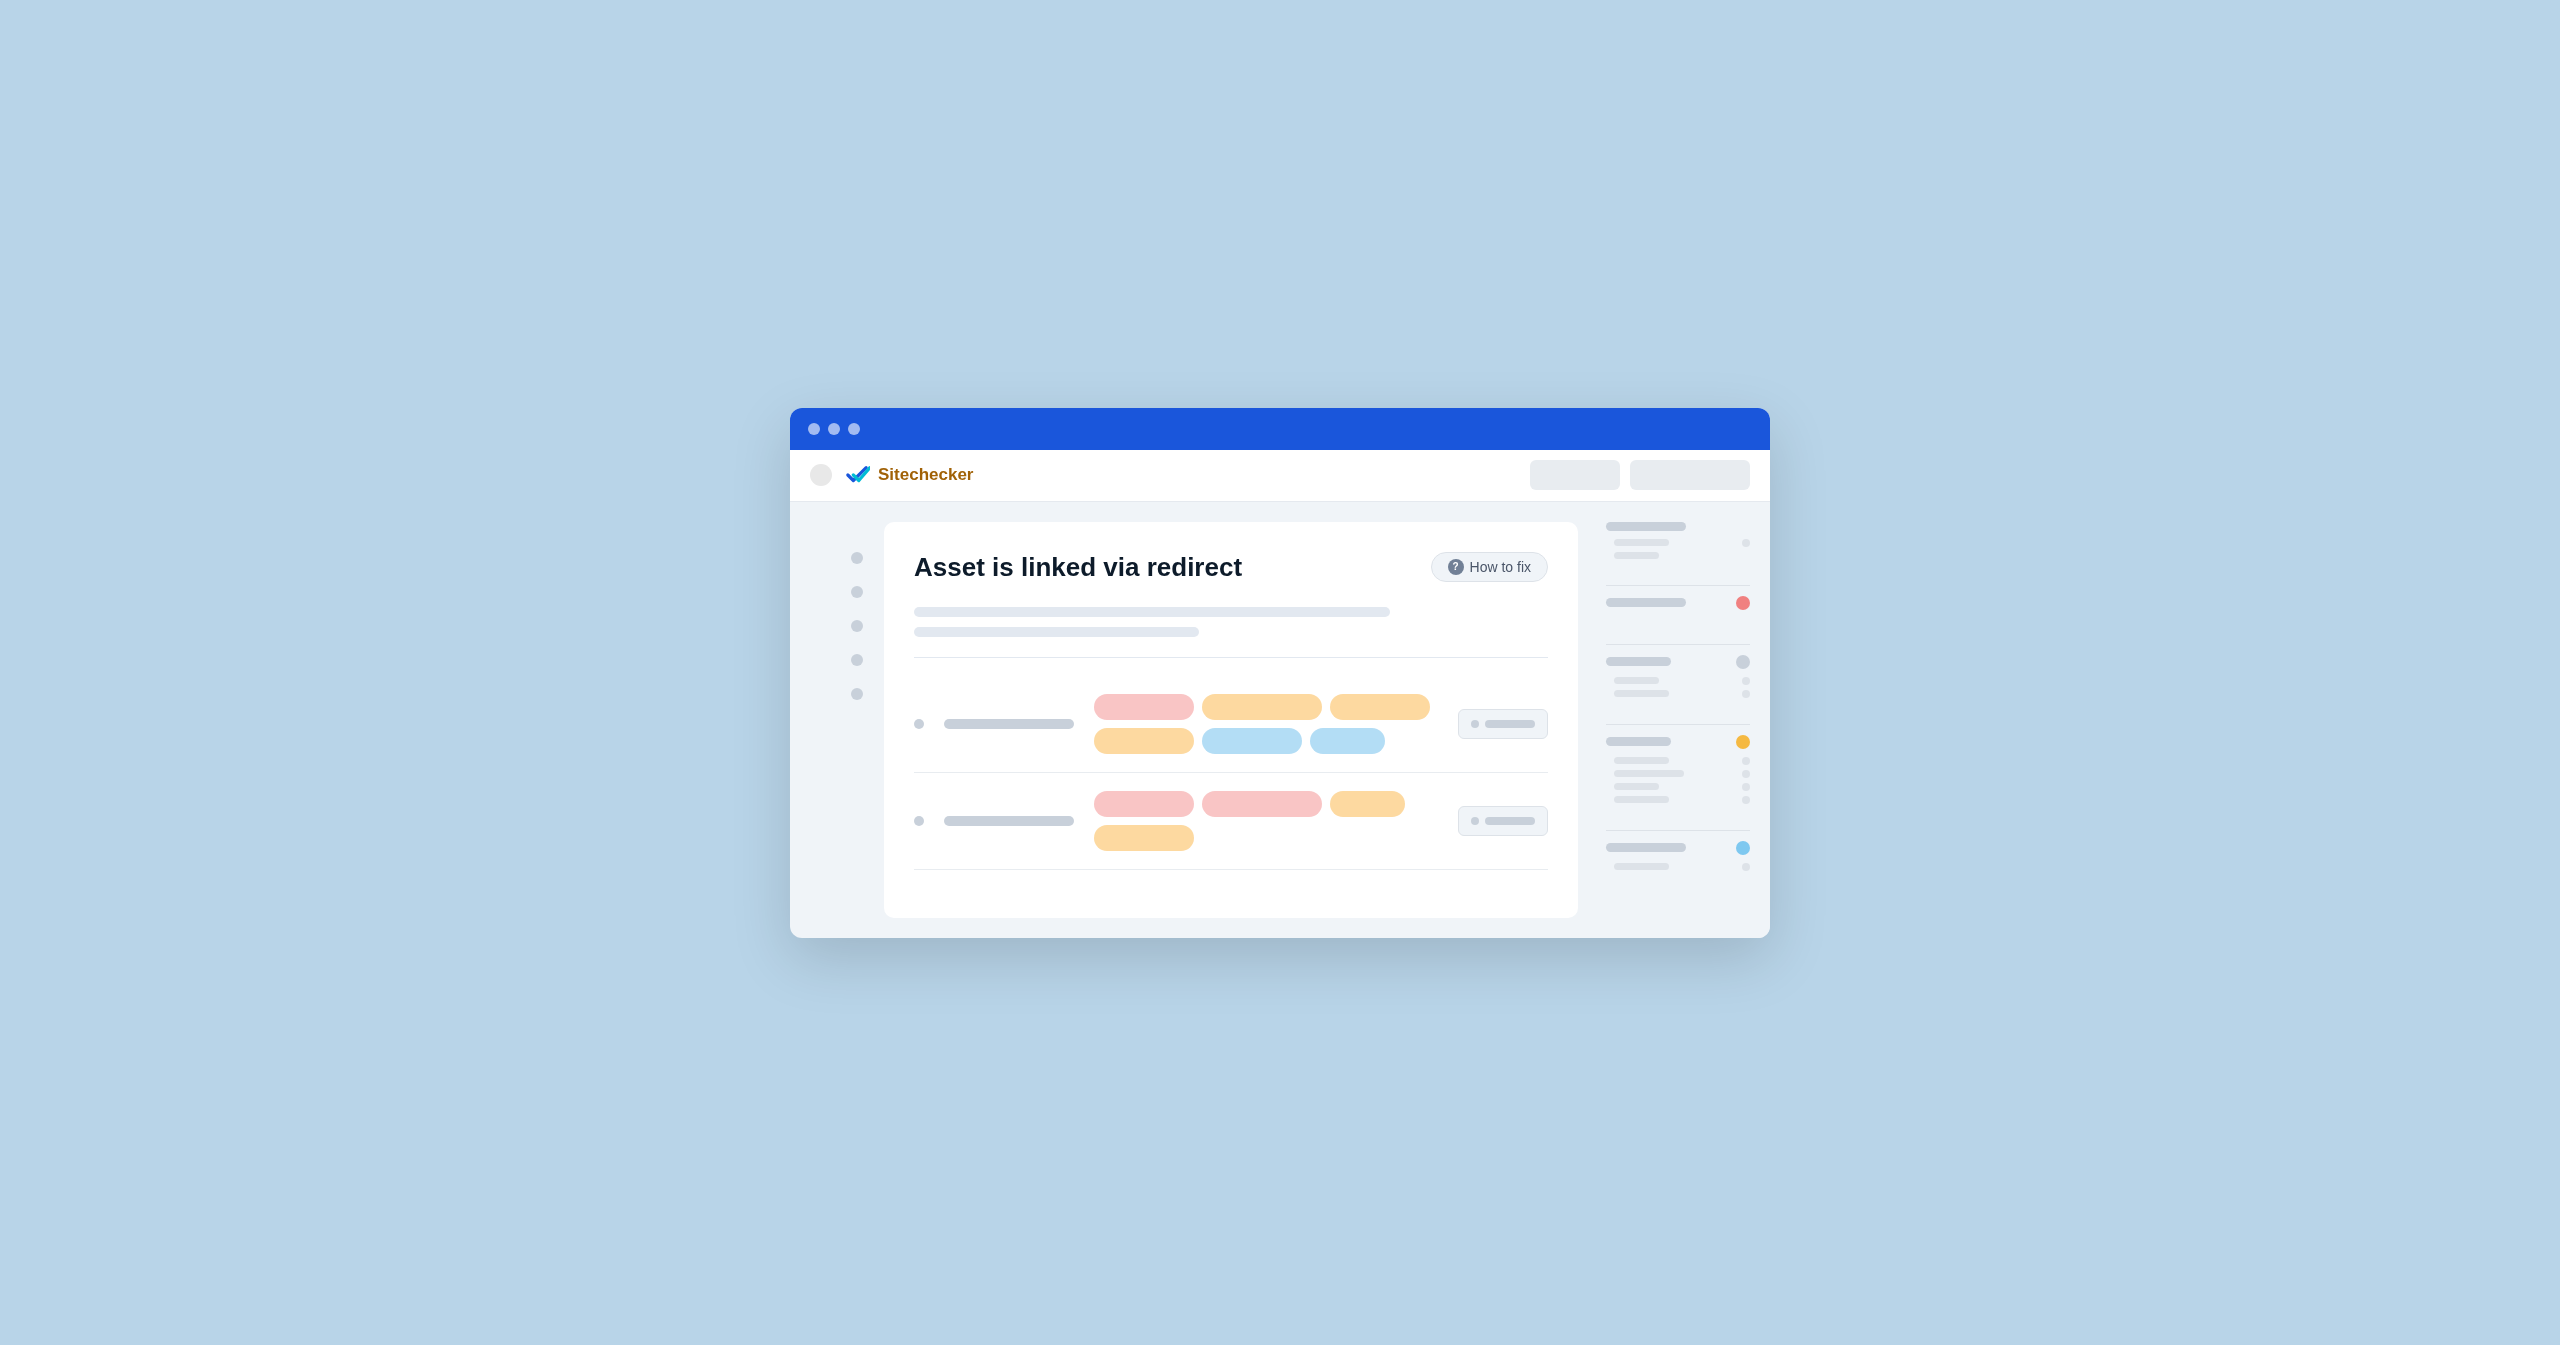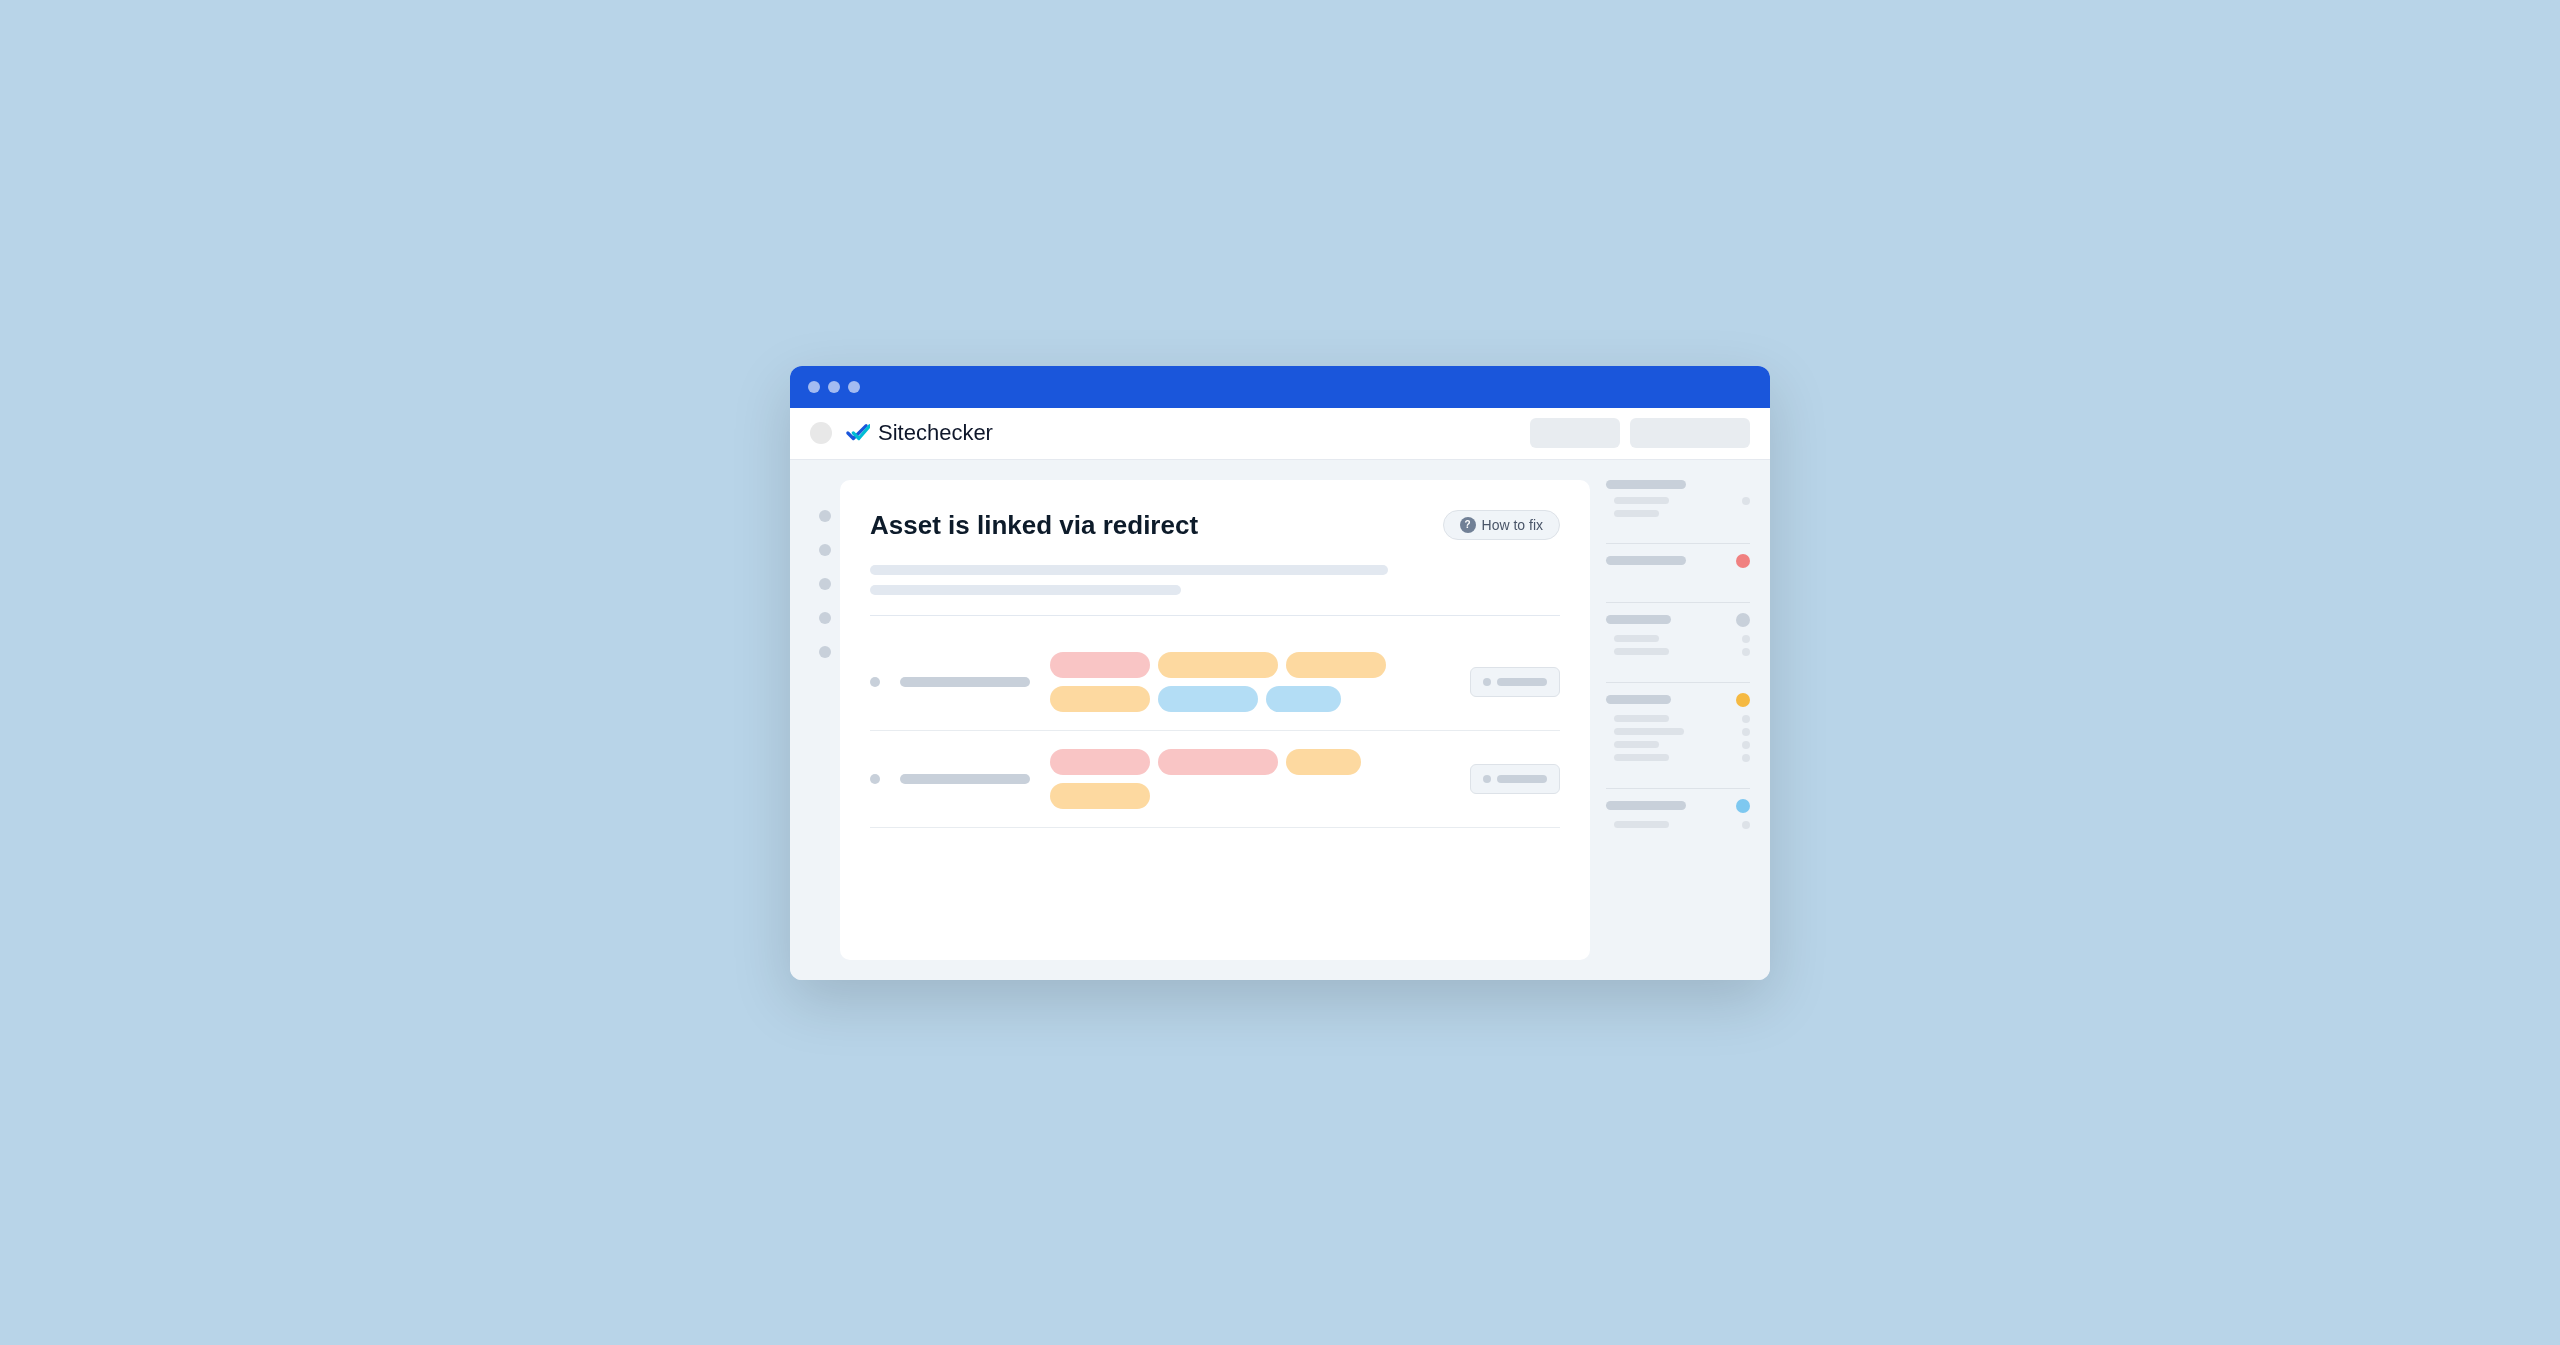--- a/index.html
+++ b/index.html
@@ -67,45 +67,46 @@
       align-items: center;
       gap: 6px;
     }
 
     .checkmark-icon {
       width: 26px;
       height: 22px;
     }
 
     .logo-text {
-      font-size: 22px;
-      font-weight: 400;
-      color: #0f172a;
+      font-size: 17px;
+      font-weight: 700;
+      color: #a16207;
     }
 
     .toolbar-buttons {
       display: flex;
       gap: 10px;
     }
 
     .toolbar-btn {
       height: 30px;
       border-radius: 6px;
       background: #e8ecf0;
     }
 
     .toolbar-btn-1 { width: 90px; }
     .toolbar-btn-2 { width: 120px; }
 
     .browser-content {
       display: flex;
-      height: 520px;
+      height: 436px;
       background: #f0f4f8;
       padding: 20px;
-      gap: 0;
+      gap: 12px;
+      margin-left: 32px;
     }
 
     
     .left-sidebar {
       width: 30px;
       display: flex;
       flex-direction: column;
       align-items: center;
       padding-top: 30px;
       gap: 22px;

